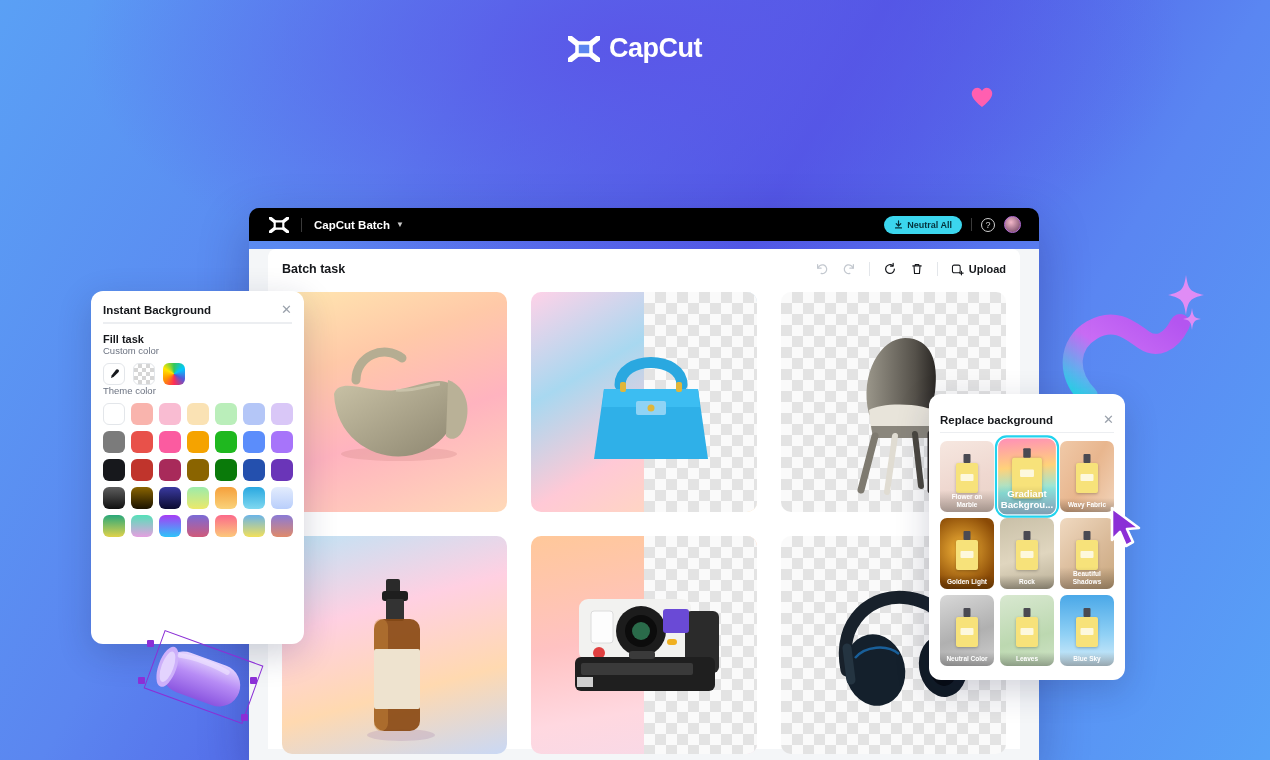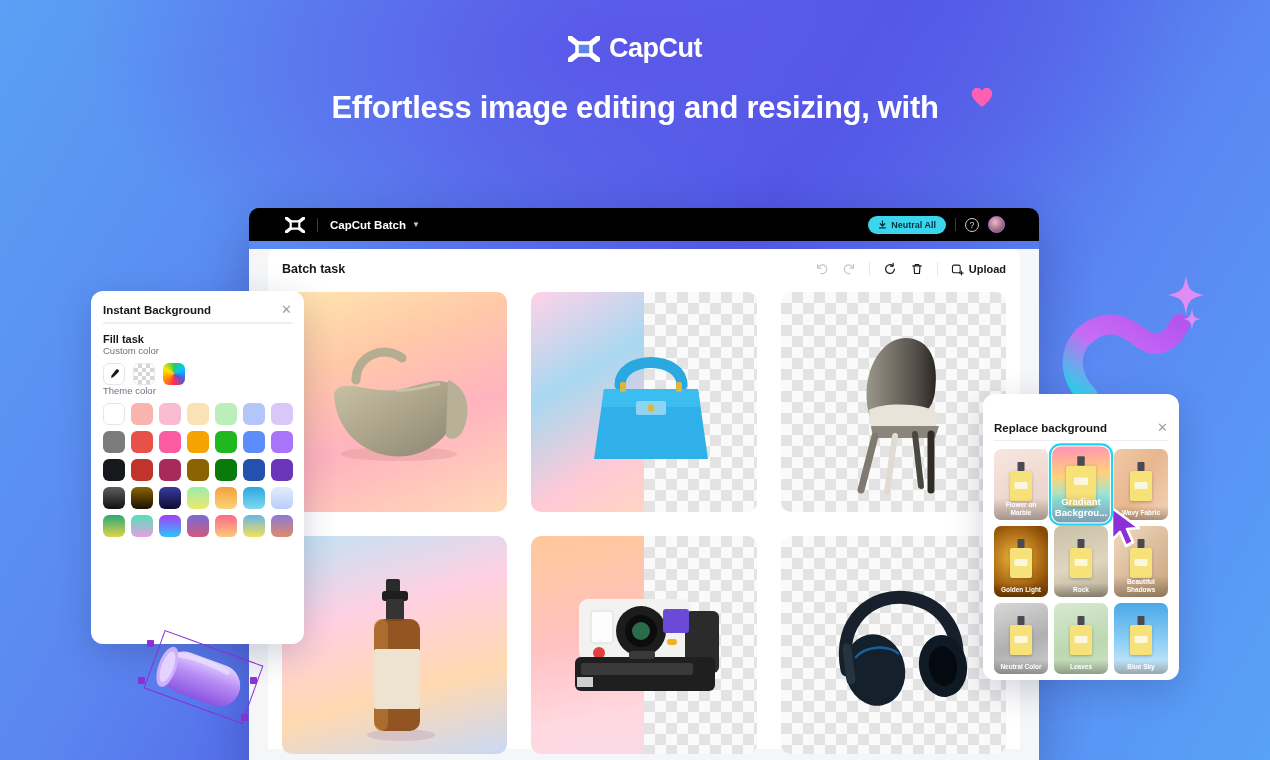--- a/index.html
+++ b/index.html
@@ -22,21 +22,21 @@
   .logo-text { color:#fff; font-size:27px; font-weight:bold; letter-spacing:-0.5px; }
   .headline {
     position:absolute; top:88px; left:50%; transform:translateX(-50%);
     width:760px; text-align:center; color:#fff;
     font-size:31px; font-weight:bold; line-height:1.3; letter-spacing:-0.3px;
   }
 
   
   .app { position:absolute; left:249px; top:208px; width:790px; height:552px;
          border-radius:10px 10px 0 0; overflow:hidden; box-shadow:0 18px 50px rgba(20,20,80,.28); }
-  .app-topbar { height:33px; background:#000; display:flex; align-items:center; padding:0 26px; }
+  .app-topbar { height:33px; background:#000; display:flex; align-items:center; padding:0 10px; }
   .tb-logo { width:20px; height:16px; margin-left:10px; }
   .tb-sep { width:1px; height:14px; background:#3a3a3a; margin:0 12px; }
   .tb-title { color:#fff; font-size:11.5px; font-weight:bold; }
   .tb-chev { margin-left:6px; color:#c9c9c9; font-size:8px; }
   .tb-right { margin-left:auto; display:flex; align-items:center; gap:9px; padding-right:8px; }
   .dl-btn { background:#3bd6ee; color:#04323c; font-size:9px; font-weight:bold;
             border-radius:11px; height:18px; padding:0 10px; display:flex; align-items:center; gap:4px; }
   .tb-sep2 { width:1px; height:13px; background:#3a3a3a; }
   .help-ic { width:14px; height:14px; border:1.2px solid #cfcfcf; border-radius:50%;
              color:#cfcfcf; font-size:9px; display:flex; align-items:center; justify-content:center; }
@@ -92,21 +92,21 @@
       linear-gradient(45deg,#d6d6d6 25%,transparent 25%,transparent 75%,#d6d6d6 75%),
       linear-gradient(45deg,#d6d6d6 25%,transparent 25%,transparent 75%,#d6d6d6 75%);
     background-size:8px 8px; background-position:0 0,4px 4px; background-color:#fff;
     border:1px solid #e3e6ea;
   }
   .cc-rainbow { background:conic-gradient(from 180deg,#ff2d55,#ff9500,#ffe600,#34c759,#00c7ff,#5856d6,#ff2d55); }
   .sw-grid { display:grid; grid-template-columns:repeat(7,22px); gap:6px; margin-top:7px; }
   .sw { width:22px; height:22px; border-radius:6px; }
   .sw-white { border:1px solid #e3e6ea; }
 
-  .rb-panel { left:983px; top:394px; width:196px; height:286px; padding:16px 11px; }
+  .rb-panel { left:929px; top:394px; width:196px; height:286px; padding:8px 11px; }
   .rb-head { display:flex; align-items:center; height:30px; padding-top:5px; }
   .rb-title { font-size:11.5px; font-weight:bold; color:#16181c; }
   .rb-x { margin-left:auto; color:#9aa1ab; font-size:13px; line-height:1; }
   .thumb-grid { display:grid; grid-template-columns:repeat(3,1fr); gap:6px; margin-top:8px; }
   .thumb { height:71px; border-radius:7px; position:relative; overflow:hidden; }
   .thumb.sel { outline:2.5px solid #22d3ee; outline-offset:1px; transform:scale(1.07); z-index:3; border-radius:8px; }
   .thumb-cap { position:absolute; left:0; right:0; bottom:0; padding:3px 2px 4px;
                font-size:6.5px; font-weight:bold; color:#fff; text-align:center; line-height:1.12;
                background:linear-gradient(transparent,rgba(0,0,0,.30)); }
   .thumb.sel .thumb-cap { font-size:9px; }
@@ -147,21 +147,20 @@
 
 <div class="logo-wrap">
   <svg class="logo-mark" viewBox="0 0 32 26">
     <path d="M2,2 L30,24 M30,2 L2,24" stroke="#fff" stroke-width="5.5" stroke-linecap="round"></path>
     <rect x="9" y="7" width="14" height="12" rx="2" fill="#5b86f0" stroke="#fff" stroke-width="3.5"></rect>
   </svg>
   <span class="logo-text">CapCut</span>
 </div>
 
 <div class="headline">
-  <div>Effortless image editing and resizing, with</div>
 </div>
 <svg class="heart" style="left:970px; top:86px;" width="24" height="22" viewBox="0 0 24 22">
   <path d="M12,21 C2,13 0,8 3,4 C6,0 11,2 12,5 C13,2 18,0 21,4 C24,8 22,13 12,21Z" fill="#ff5fb0"></path>
 </svg>
 
 <div class="app">
 
   <div class="app-topbar">
     <svg class="tb-logo" viewBox="0 0 32 26">
       <path d="M2,2 L30,24 M30,2 L2,24" stroke="#fff" stroke-width="5.5" stroke-linecap="round"></path>

